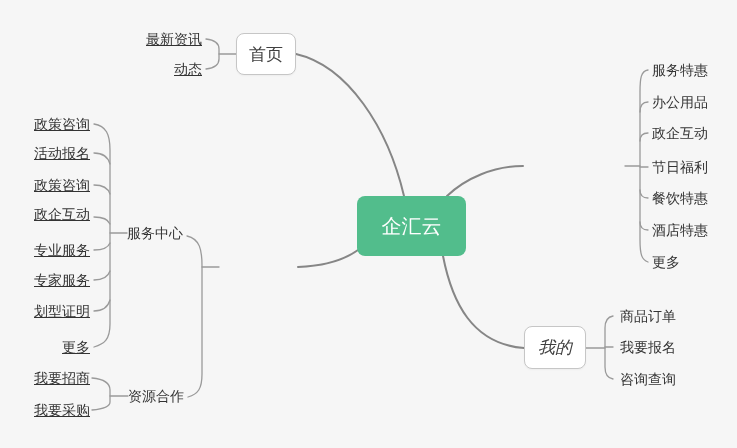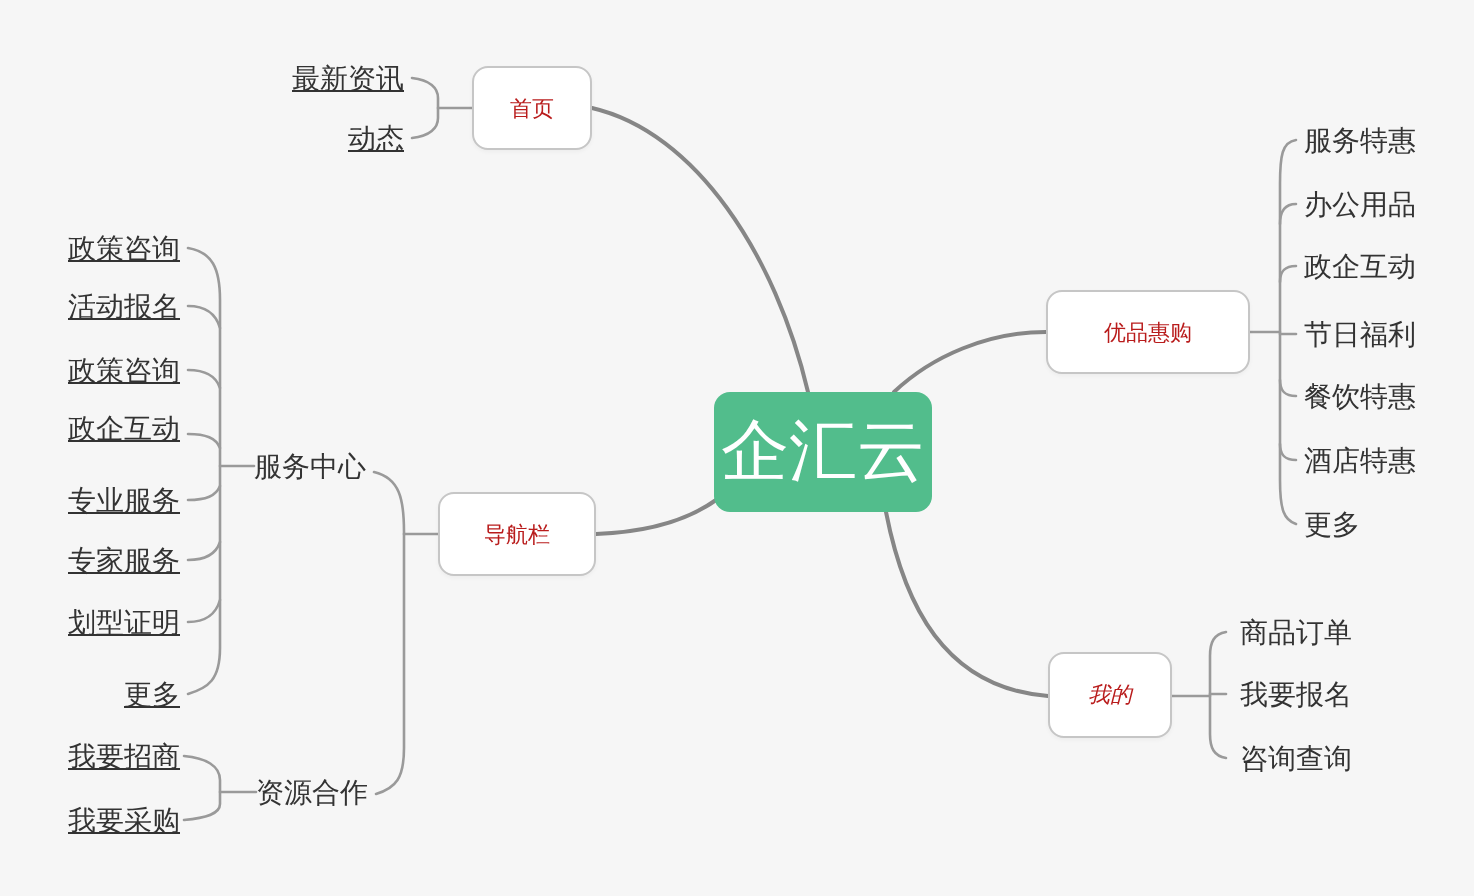--- a/index.html
+++ b/index.html
@@ -20,32 +20,32 @@
   }
   .main-line { stroke: #868686; stroke-width: 2; fill: none; stroke-linecap: round; }
   .sub-line  { stroke: #9a9a9a; stroke-width: 1.3; fill: none; stroke-linecap: round; }
 
   .root-node {
     position: absolute;
     left: 357px; top: 196px; width: 109px; height: 60px;
     background: #52bd8c;
     border-radius: 8px;
     color: #ffffff;
-    font-size: 34px;
+    font-size: 20px;
     display: flex; align-items: center; justify-content: center;
     white-space: nowrap;
     box-sizing: border-box;
   }
   .box-node {
     position: absolute;
     background: #ffffff;
     border: 1px solid #c6c6c6;
     border-radius: 8px;
-    color: #b91c1c;
-    font-size: 11px;
+    color: #404040;
+    font-size: 17px;
     display: flex; align-items: center; justify-content: center;
     white-space: nowrap;
     box-sizing: border-box;
     box-shadow: 0 1px 2px rgba(0,0,0,0.04);
   }
   #node-home   { left: 236px; top: 33px;  width: 60px;  height: 42px; }
   #node-navbar { left: 219px; top: 246px; width: 79px;  height: 42px; }
   #node-deals  { left: 523px; top: 145px; width: 102px; height: 42px; }
   #node-mine   { left: 524px; top: 326px; width: 62px;  height: 43px; font-style: italic; }
 
@@ -109,22 +109,20 @@
 
       <path class="sub-line" d="M586,348 H605"></path>
       <path class="sub-line" d="M613,316 C607,317 605,321 605,328 L605,367 C605,374 607,378 613,379"></path>
       <path class="sub-line" d="M605,347 H613"></path>
     </g>
   </svg>
 
   <div class="root-node">企汇云</div>
 
   <div id="node-home" class="box-node">首页</div>
-  <div id="node-navbar" class="box-node">导航栏</div>
-  <div id="node-deals" class="box-node">优品惠购</div>
   <div id="node-mine" class="box-node">我的</div>
 
   <div class="txt-node hcol anchor-right" style="top:29px">最新资讯</div>
   <div class="txt-node hcol anchor-right" style="top:59px">动态</div>
 
   <div class="txt-node" style="left:127px; top:223px">服务中心</div>
   <div class="txt-node" style="left:128px; top:386px">资源合作</div>
 
   <div class="txt-node lcol anchor-right" style="top:114px">政策咨询</div>
   <div class="txt-node lcol anchor-right" style="top:143px">活动报名</div>

